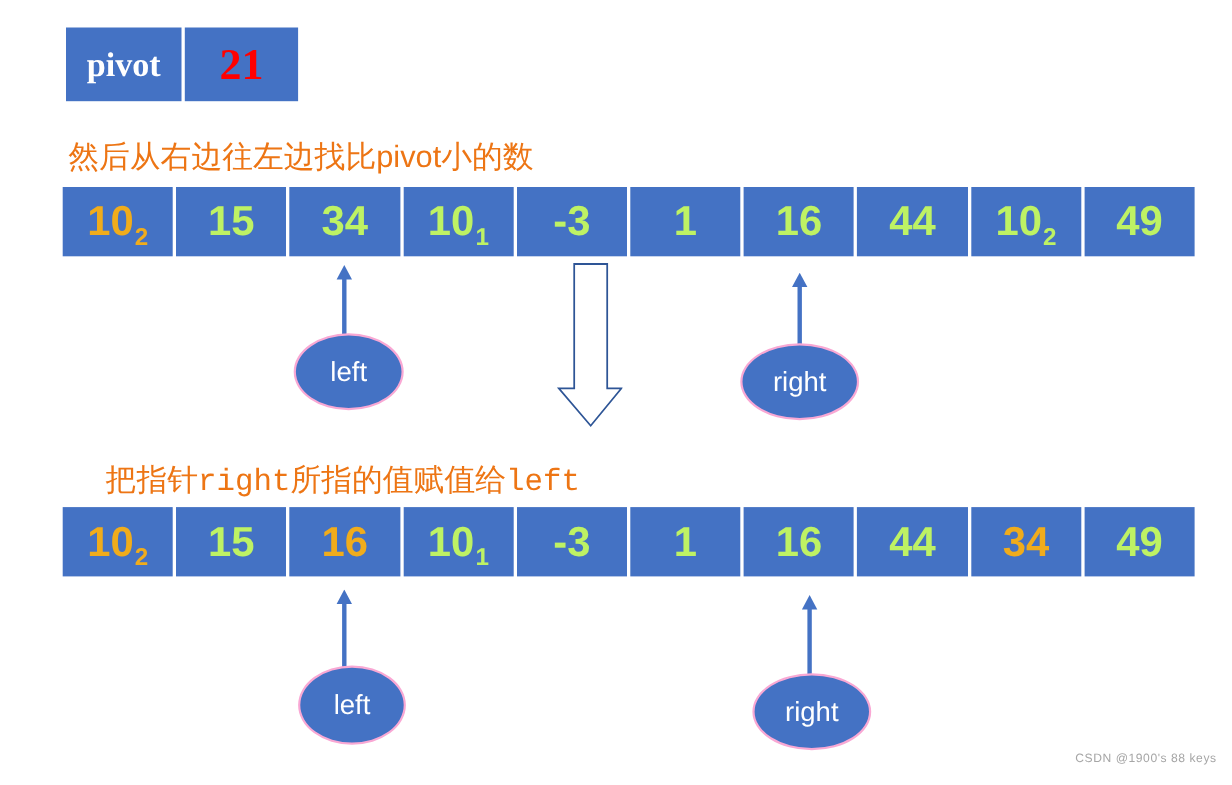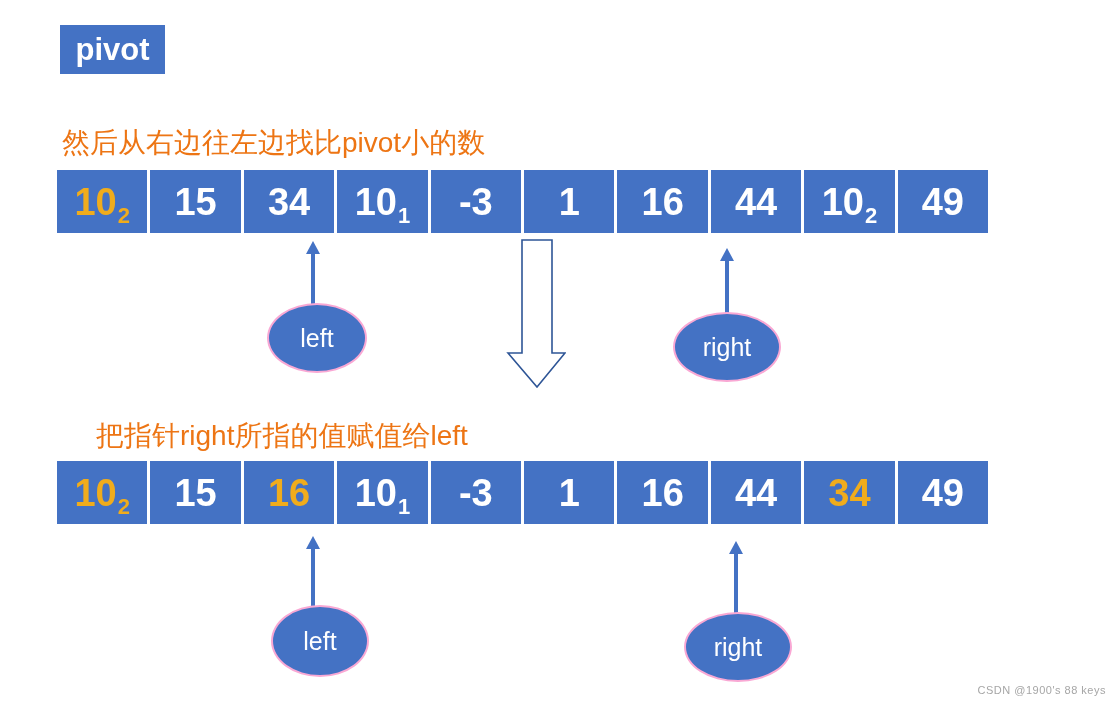--- a/index.html
+++ b/index.html
@@ -4,54 +4,55 @@
 <style>
   html,body{margin:0;padding:0;}
   body{
     width:1120px;height:714px;position:relative;background:#ffffff;
     font-family:"Liberation Sans","DejaVu Sans",sans-serif;overflow:hidden;
   }
   .abs{position:absolute;}
 
   
   .pivot-box{left:60px;top:25px;display:flex;gap:3px;}
-  .pivot-cell{background:var(--cell_blue);height:49px;display:flex;align-items:center;justify-content:center;}
+  .pivot-cell{background:var(--cell_blue);height:67px;display:flex;align-items:center;justify-content:center;font-family:Liberation Serif, serif;}
   .pivot-label{width:105px;color:#ffffff;font-size:31px;font-weight:600;}
   .pivot-value{width:103px;font-size:40px;font-weight:bold;}
 
   
   .caption{font-size:28px;font-weight:500;white-space:nowrap;}
   .caption1{left:62px;top:124px;}
-  .caption2{left:96px;top:417px;}
+  .caption2{left:96px;top:417px;font-family:Liberation Mono, monospace;}
 
   
-  .array-row{left:57px;width:931px;height:63px;display:flex;gap:3px;}
+  .array-row{left:57px;width:1029px;height:63px;display:flex;gap:3px;}
   .row1{top:170px;}
   .row2{top:461px;}
-  .cell{flex:1;background:var(--cell_blue);color:#ffffff;font-size:38px;font-weight:bold;
+  .cell{flex:1;background:var(--cell_blue);color:#bef264;font-size:38px;font-weight:bold;
         display:flex;align-items:center;justify-content:center;line-height:1;}
   .cell.gold{color:var(--gold);}
   .cell .sub{font-size:22px;font-weight:bold;align-self:flex-end;margin-bottom:6px;margin-left:1px;}
 
   
   .pointer{border-radius:50%;background:var(--cell_blue);border:2px solid #f9a8d4;
            display:flex;align-items:center;justify-content:center;color:#ffffff;font-size:25px;}
   .p-r1-left {left:267px;top:303px;width:96px;height:66px;}
   .p-r1-right{left:673px;top:312px;width:104px;height:66px;}
   .p-r2-left {left:271px;top:605px;width:94px;height:68px;}
   .p-r2-right{left:684px;top:612px;width:104px;height:66px;}
 
   .arrow-svg{display:block;}
   .watermark{right:14px;top:684px;font-size:11px;color:var(--watermark);letter-spacing:0.5px;}
 </style>
 </head>
 <body>
 
 <div class="abs pivot-box">
   <div class="pivot-cell pivot-label">pivot</div>
+  <div class="pivot-cell pivot-value" style="color: rgb(255, 0, 0);">21</div>
 </div>
 
 <div class="abs caption caption1" style="color: rgb(237, 117, 20); text-align: right;">然后从右边往左边找比pivot小的数</div>
 
 <div class="abs array-row row1">
     <div class="cell gold">
       <span>10</span>
       <span class="sub">2</span>
     </div>
     <div class="cell">

